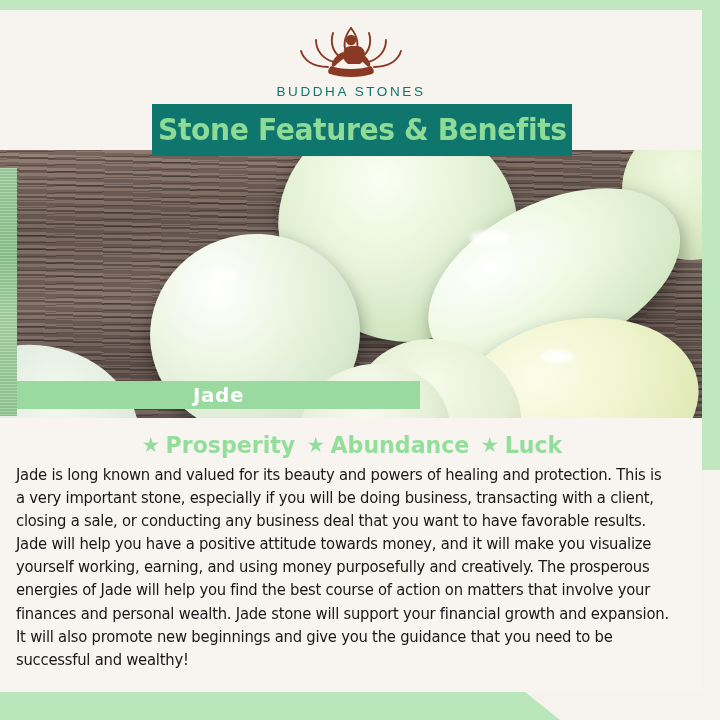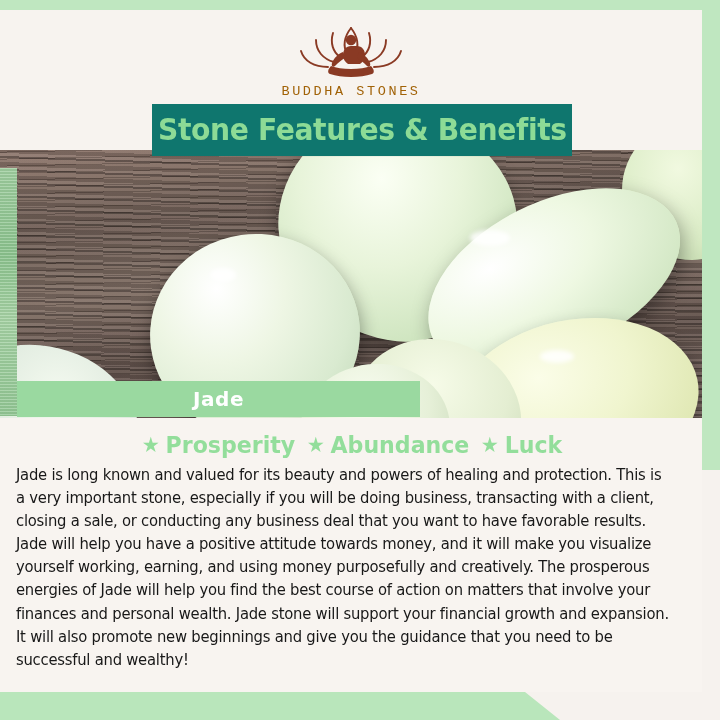--- a/index.html
+++ b/index.html
@@ -45,22 +45,22 @@
     position:absolute; left:0; top:10px; width:702px; height:140px;
     background:#f7f3ef; z-index:2;
   }
   .logo-wrap{
     position:absolute; left:0; right:0; top:14px;
     display:flex; flex-direction:column; align-items:center;
   }
   .logo-mark{ width:132px; height:58px; display:block; }
   .logo-text{
     margin-top:2px;
-    font-family:Liberation Mono, monospace;
-    font-size:13.5px; letter-spacing:2.6px; color:#a16207;
+    font-family:Liberation Sans, sans-serif;
+    font-size:13.5px; letter-spacing:2.6px; color:#0f766e;
     font-weight:400;
   }
 
   
   .title-panel{
     position:absolute; left:152px; top:104px; width:420px; height:52px;
     background:#0f766e; z-index:7;
     display:flex; align-items:center; justify-content:center;
     box-shadow:0 1px 0 rgba(0,0,0,.04);
   }
@@ -117,21 +117,21 @@
        transform:rotate(14deg);}
   .s8{ left:300px; top:214px; width:150px; height:130px;
        background:radial-gradient(ellipse at 45% 30%, #f8fcf0 0%, #e6f0d8 55%, #c8d9b8 100%);
        transform:rotate(-6deg);}
   .s9{ left:622px; top:-30px; width:140px; height:140px;
        background:radial-gradient(ellipse at 40% 35%, #f1f9e0 0%, #d9ebc4 60%, #b8d2a2 100%);}
   .gloss{ position:absolute; background:rgba(255,255,255,.85); border-radius:50%; filter:blur(2px);}
 
   
   .jade-band{
-    position:absolute; left:17px; top:381px; width:403px; height:36px;
+    position:absolute; left:17px; top:381px; width:403px; height:28px;
     background:#9ad9a0; z-index:7;
     display:flex; align-items:center; justify-content:center;
   }
   .jade-label{
     color:#ffffff; font-weight:700; font-size:20px; letter-spacing:.6px;
     font-family:"DejaVu Sans", sans-serif;
   }
 
   
   .content{

